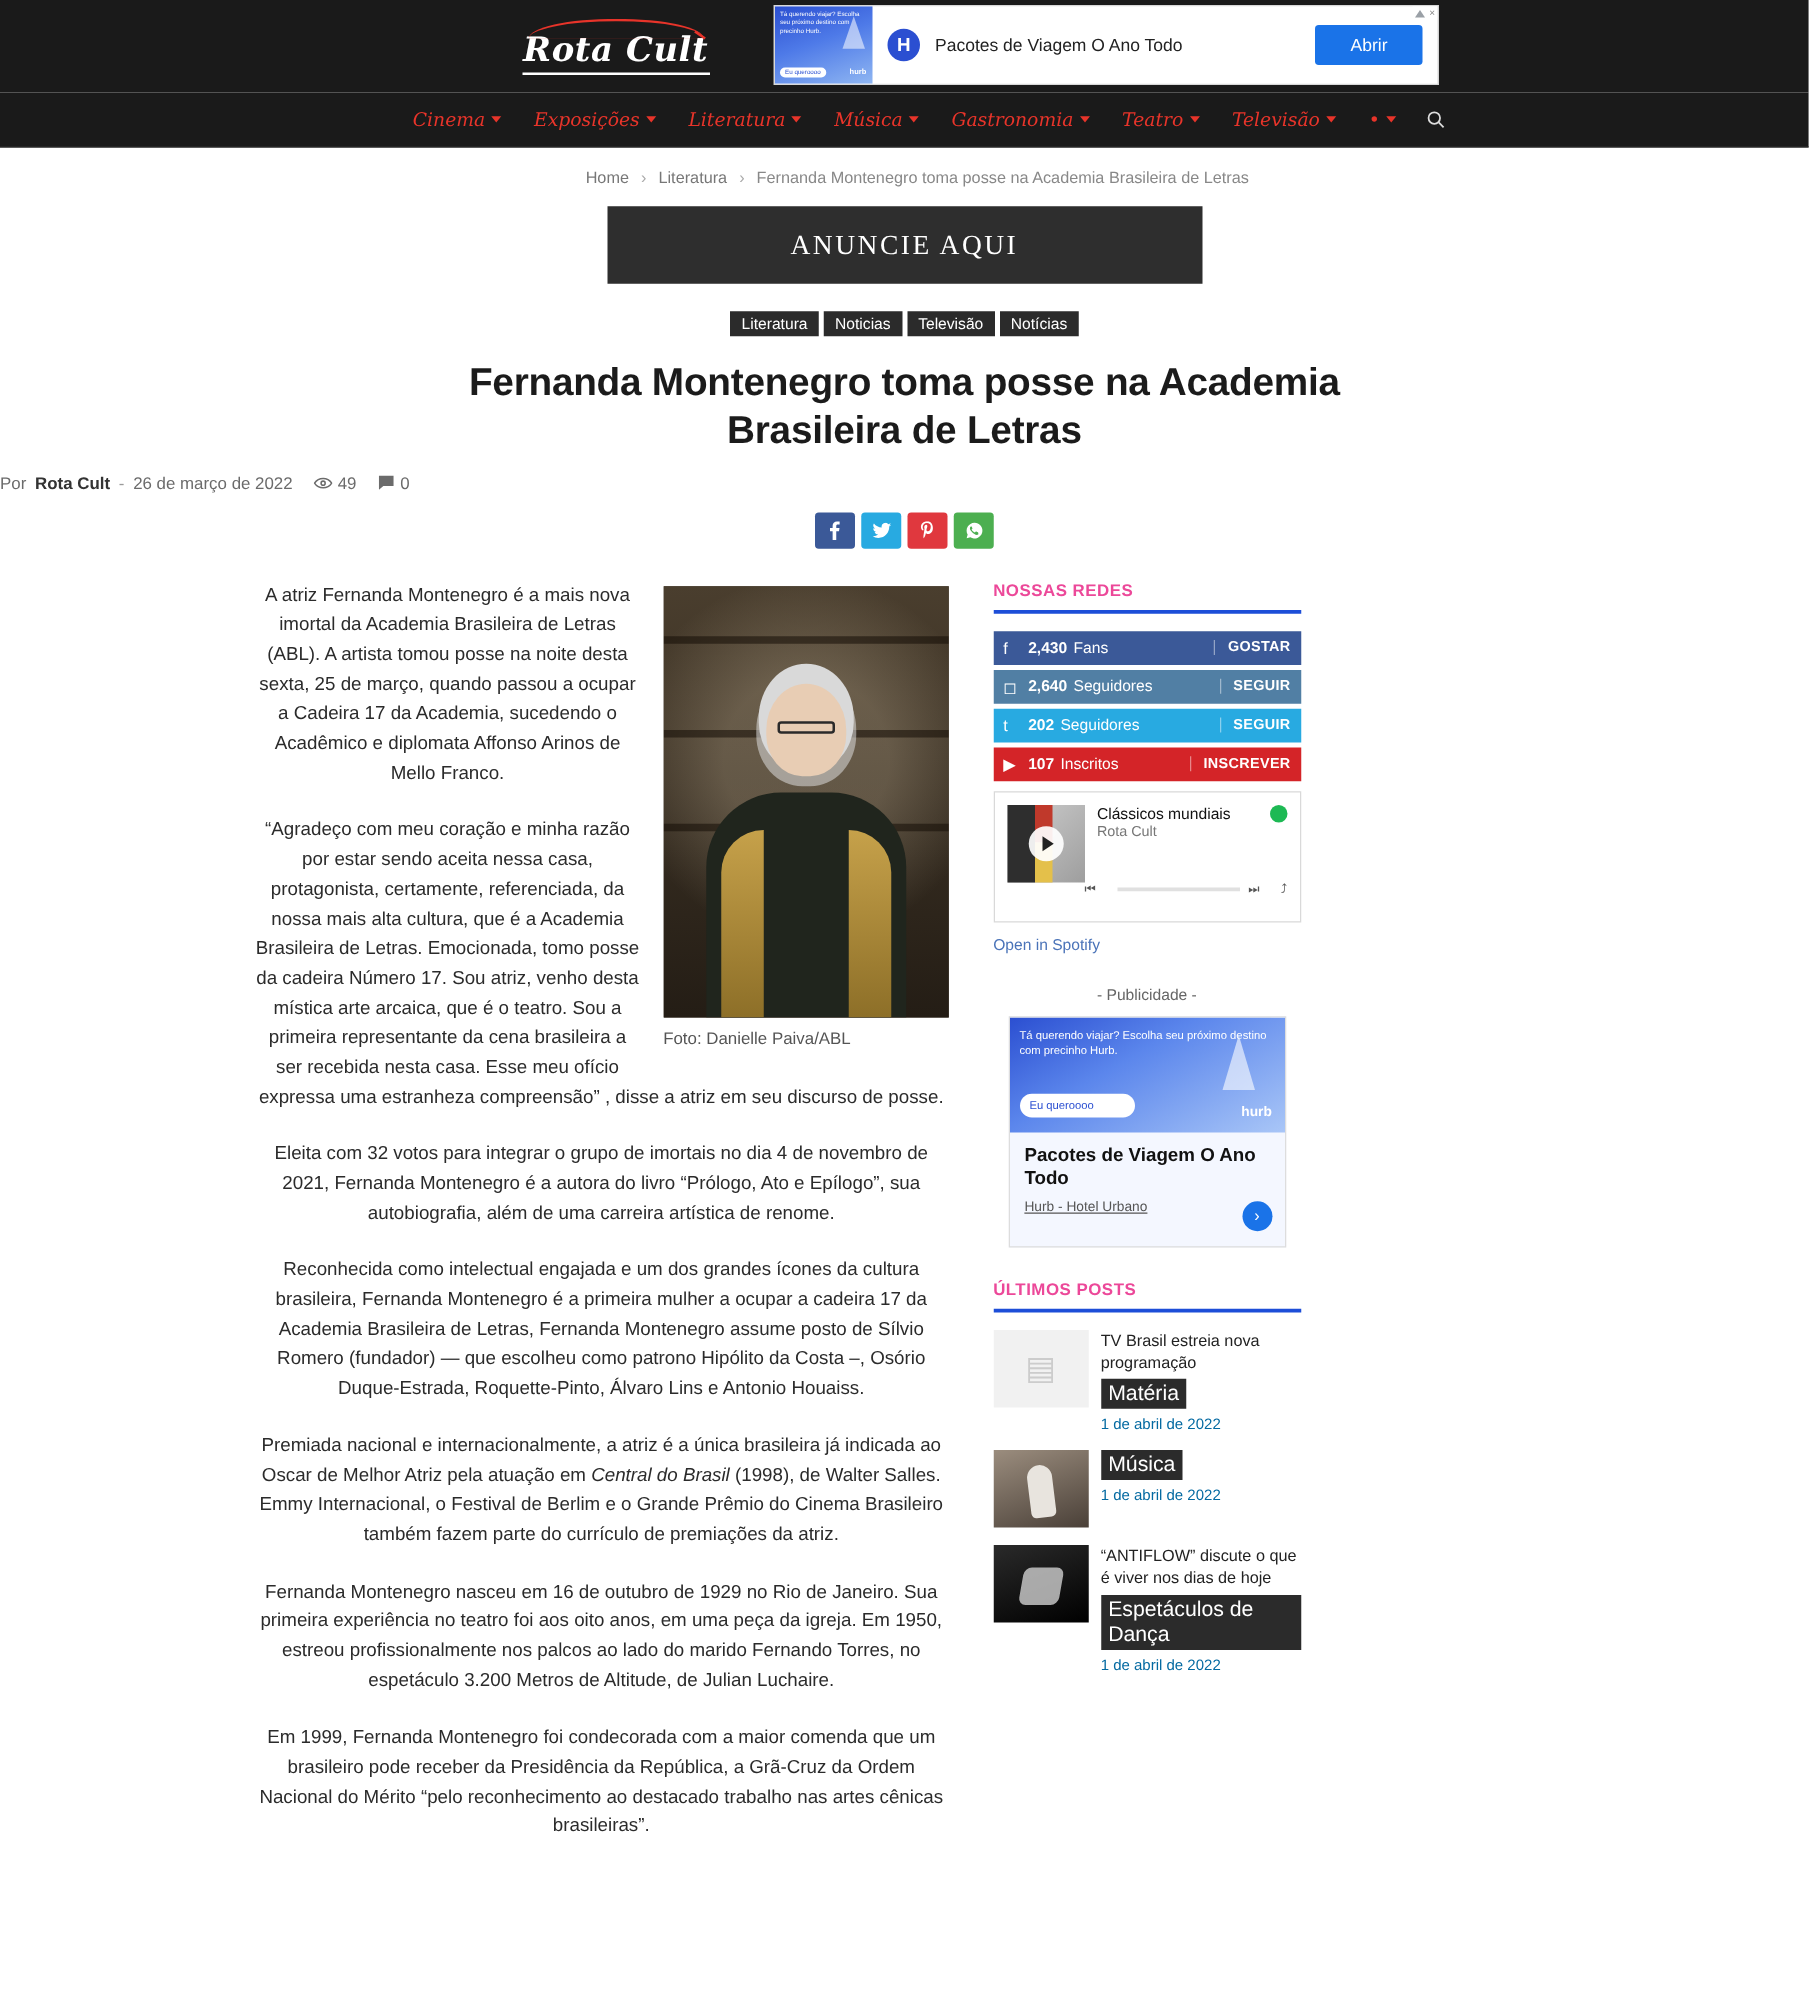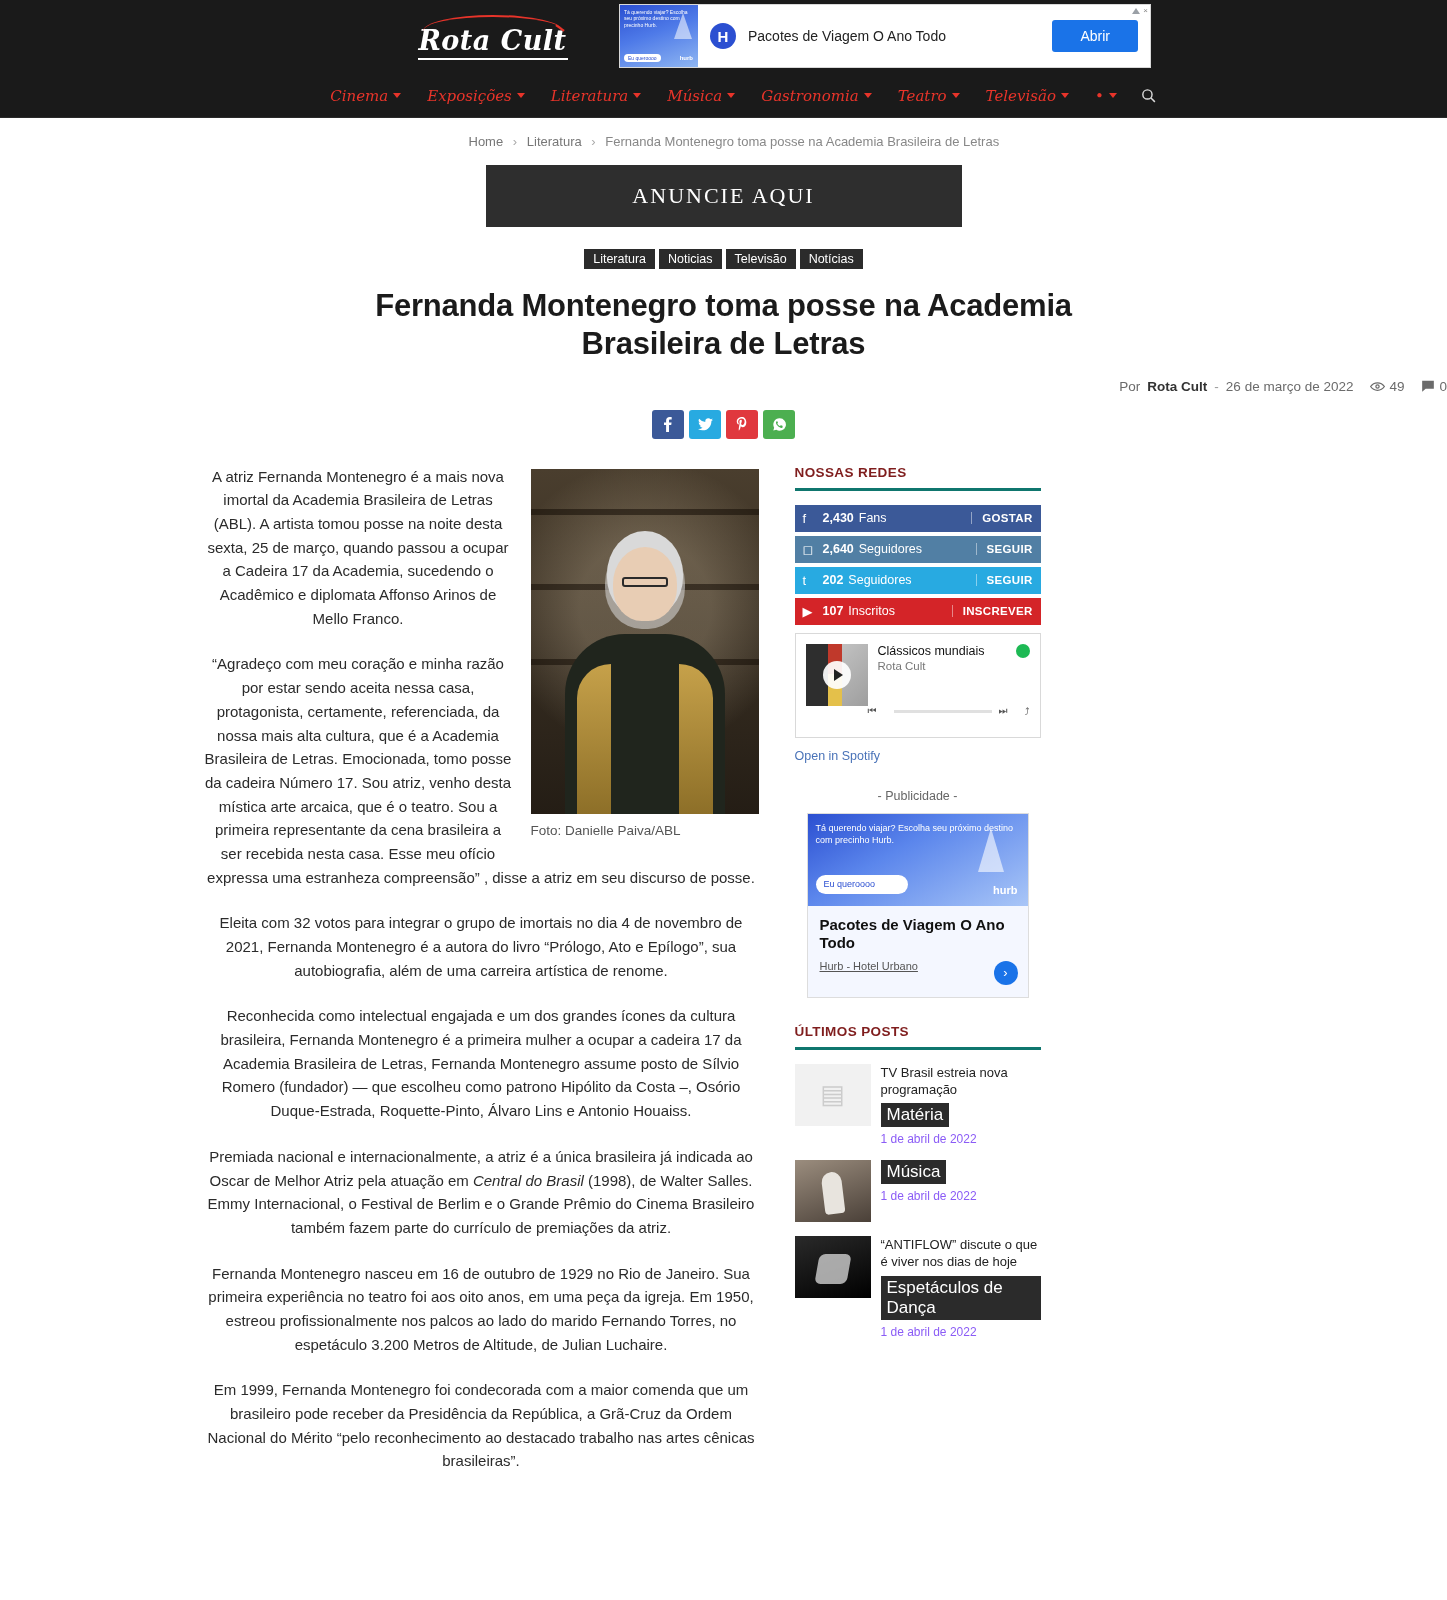--- a/index.html
+++ b/index.html
@@ -178,21 +178,21 @@
   h1.title {
     text-align: center;
     font-size: 31px;
     line-height: 1.22;
     margin: 18px auto 0;
     max-width: 720px;
     color: #1b1b1b;
     letter-spacing: -.2px;
   }
   .meta {
-    display: flex; align-items: center; justify-content: flex-end;
+    display: flex; align-items: center; justify-content: flex-start;
     gap: 7px; margin-top: 16px;
     font-size: 13.5px; color: #6b6b6b;
   }
   .meta b { color: #333; }
   .meta .dash { color: #9a9a9a; }
   .meta .stat { display: flex; align-items: center; gap: 4px; margin-left: 10px;}
   .share-row {
     display: flex; gap: 5px; justify-content: center; margin-top: 16px;
   }
   .share {
@@ -272,22 +272,22 @@
   .figure .ph .gold-l { left: 50%; margin-left: -68px; border-radius: 40px 0 0 0; }
   .figure .ph .gold-r { left: 50%; margin-left: 34px; border-radius: 0 40px 0 0; }
   .figure figcaption {
     font-size: 13.5px; color: #555; margin-top: 9px; font-style: normal;
   }
   .main-col em { font-style: italic; }
 
   
   .side-title {
     font-size: 13.5px; font-weight: bold; letter-spacing: .4px;
-    color: #7f1d1d; padding-bottom: 8px;
-    border-bottom: 3px solid #0f766e;
+    color: #ec4899; padding-bottom: 8px;
+    border-bottom: 3px solid #1d4ed8;
     margin: 0 0 14px;
   }
   .social-row {
     display: flex; align-items: center;
     height: 27px; margin-bottom: 4px;
     color: #fff; font-size: 12.5px;
     padding: 0 8px; cursor: pointer;
   }
   .social-row .ic { width: 20px; font-size: 13px; }
   .social-row .num { font-weight: bold; margin-right: 5px; }
@@ -418,21 +418,21 @@
   }
   .post .info { flex: 1; }
   .post .ptitle {
     font-size: 13px; color: #222; line-height: 1.33; margin: 0 0 5px;
     cursor: pointer;
   }
   .post .ptag {
     display: inline-block; background: #2b2b2b; color: #fff;
     font-size: 17px; padding: 2px 6px; margin-bottom: 5px;
   }
-  .post .pdate { font-size: 12px; color: #8b5cf6; }
+  .post .pdate { font-size: 12px; color: #0369a1; }
   .doc-icon { font-size: 26px; color: #ccc; }
 </style>
 </head>
 <body>
 
 <div class="topbar">
   <div class="logo-wrap">
     <div class="logo-swoosh"></div>
     <div class="logo-text">Rota Cult</div>
     <div class="logo-rule"></div>

